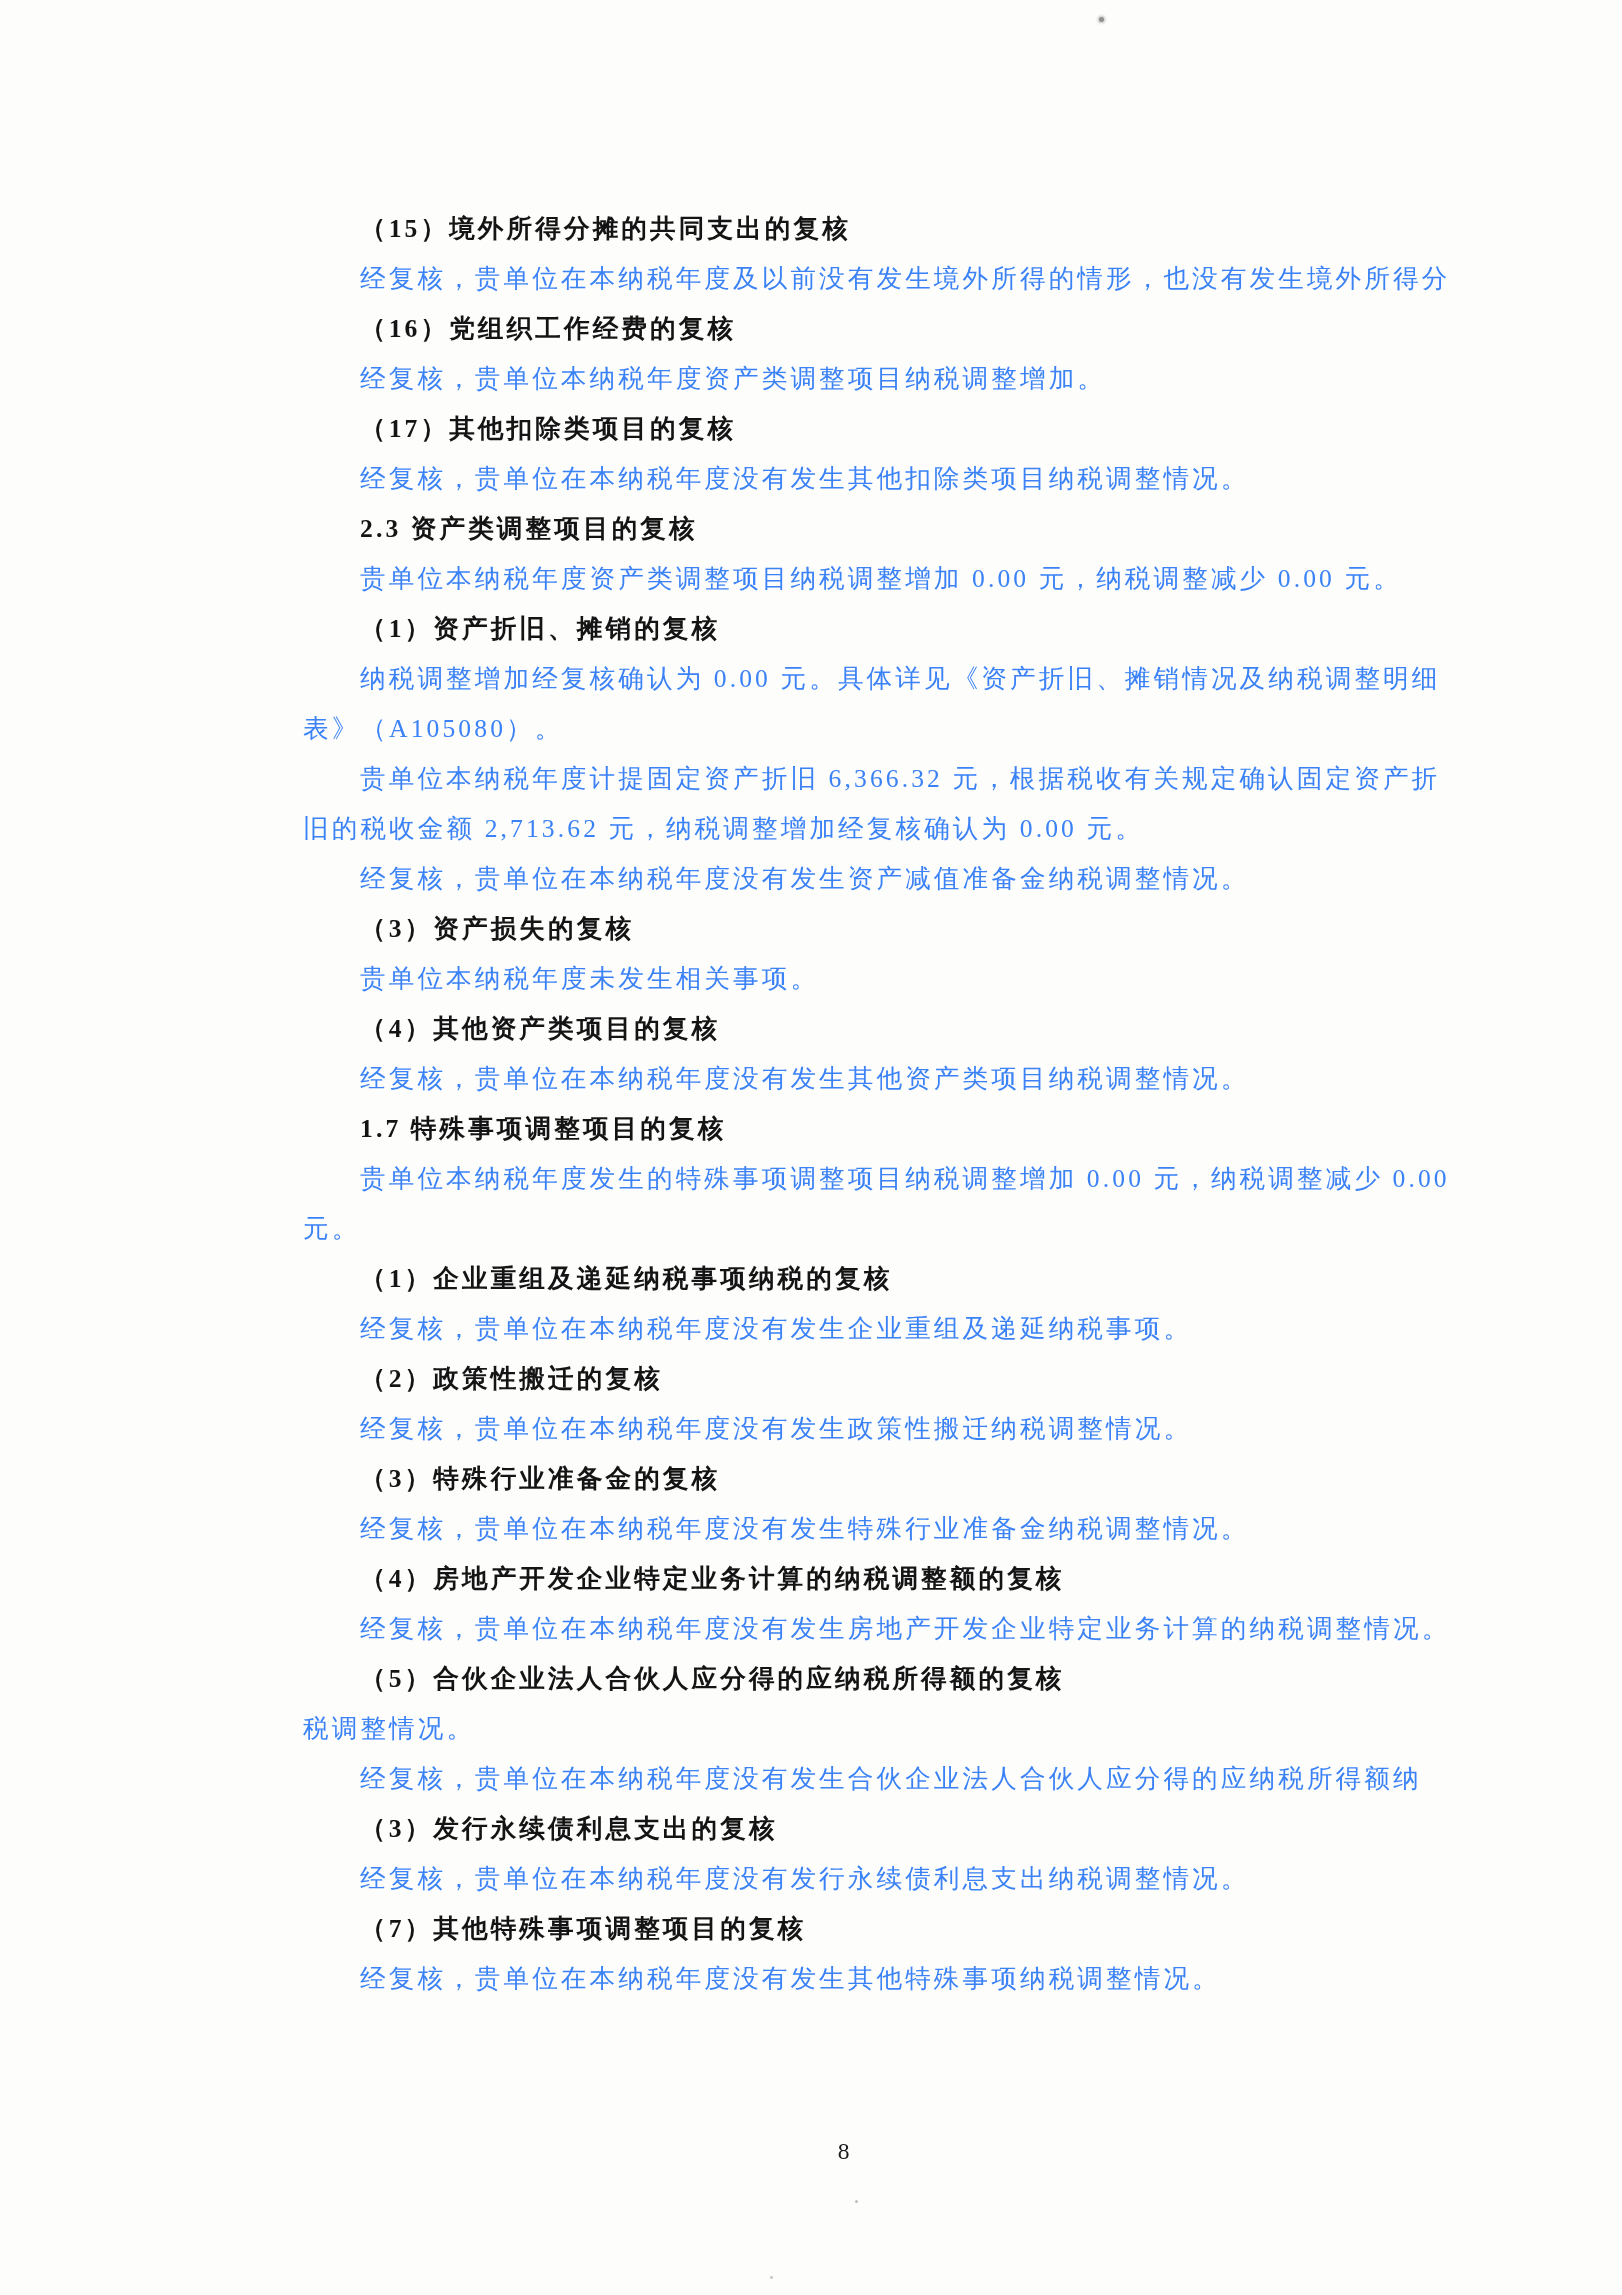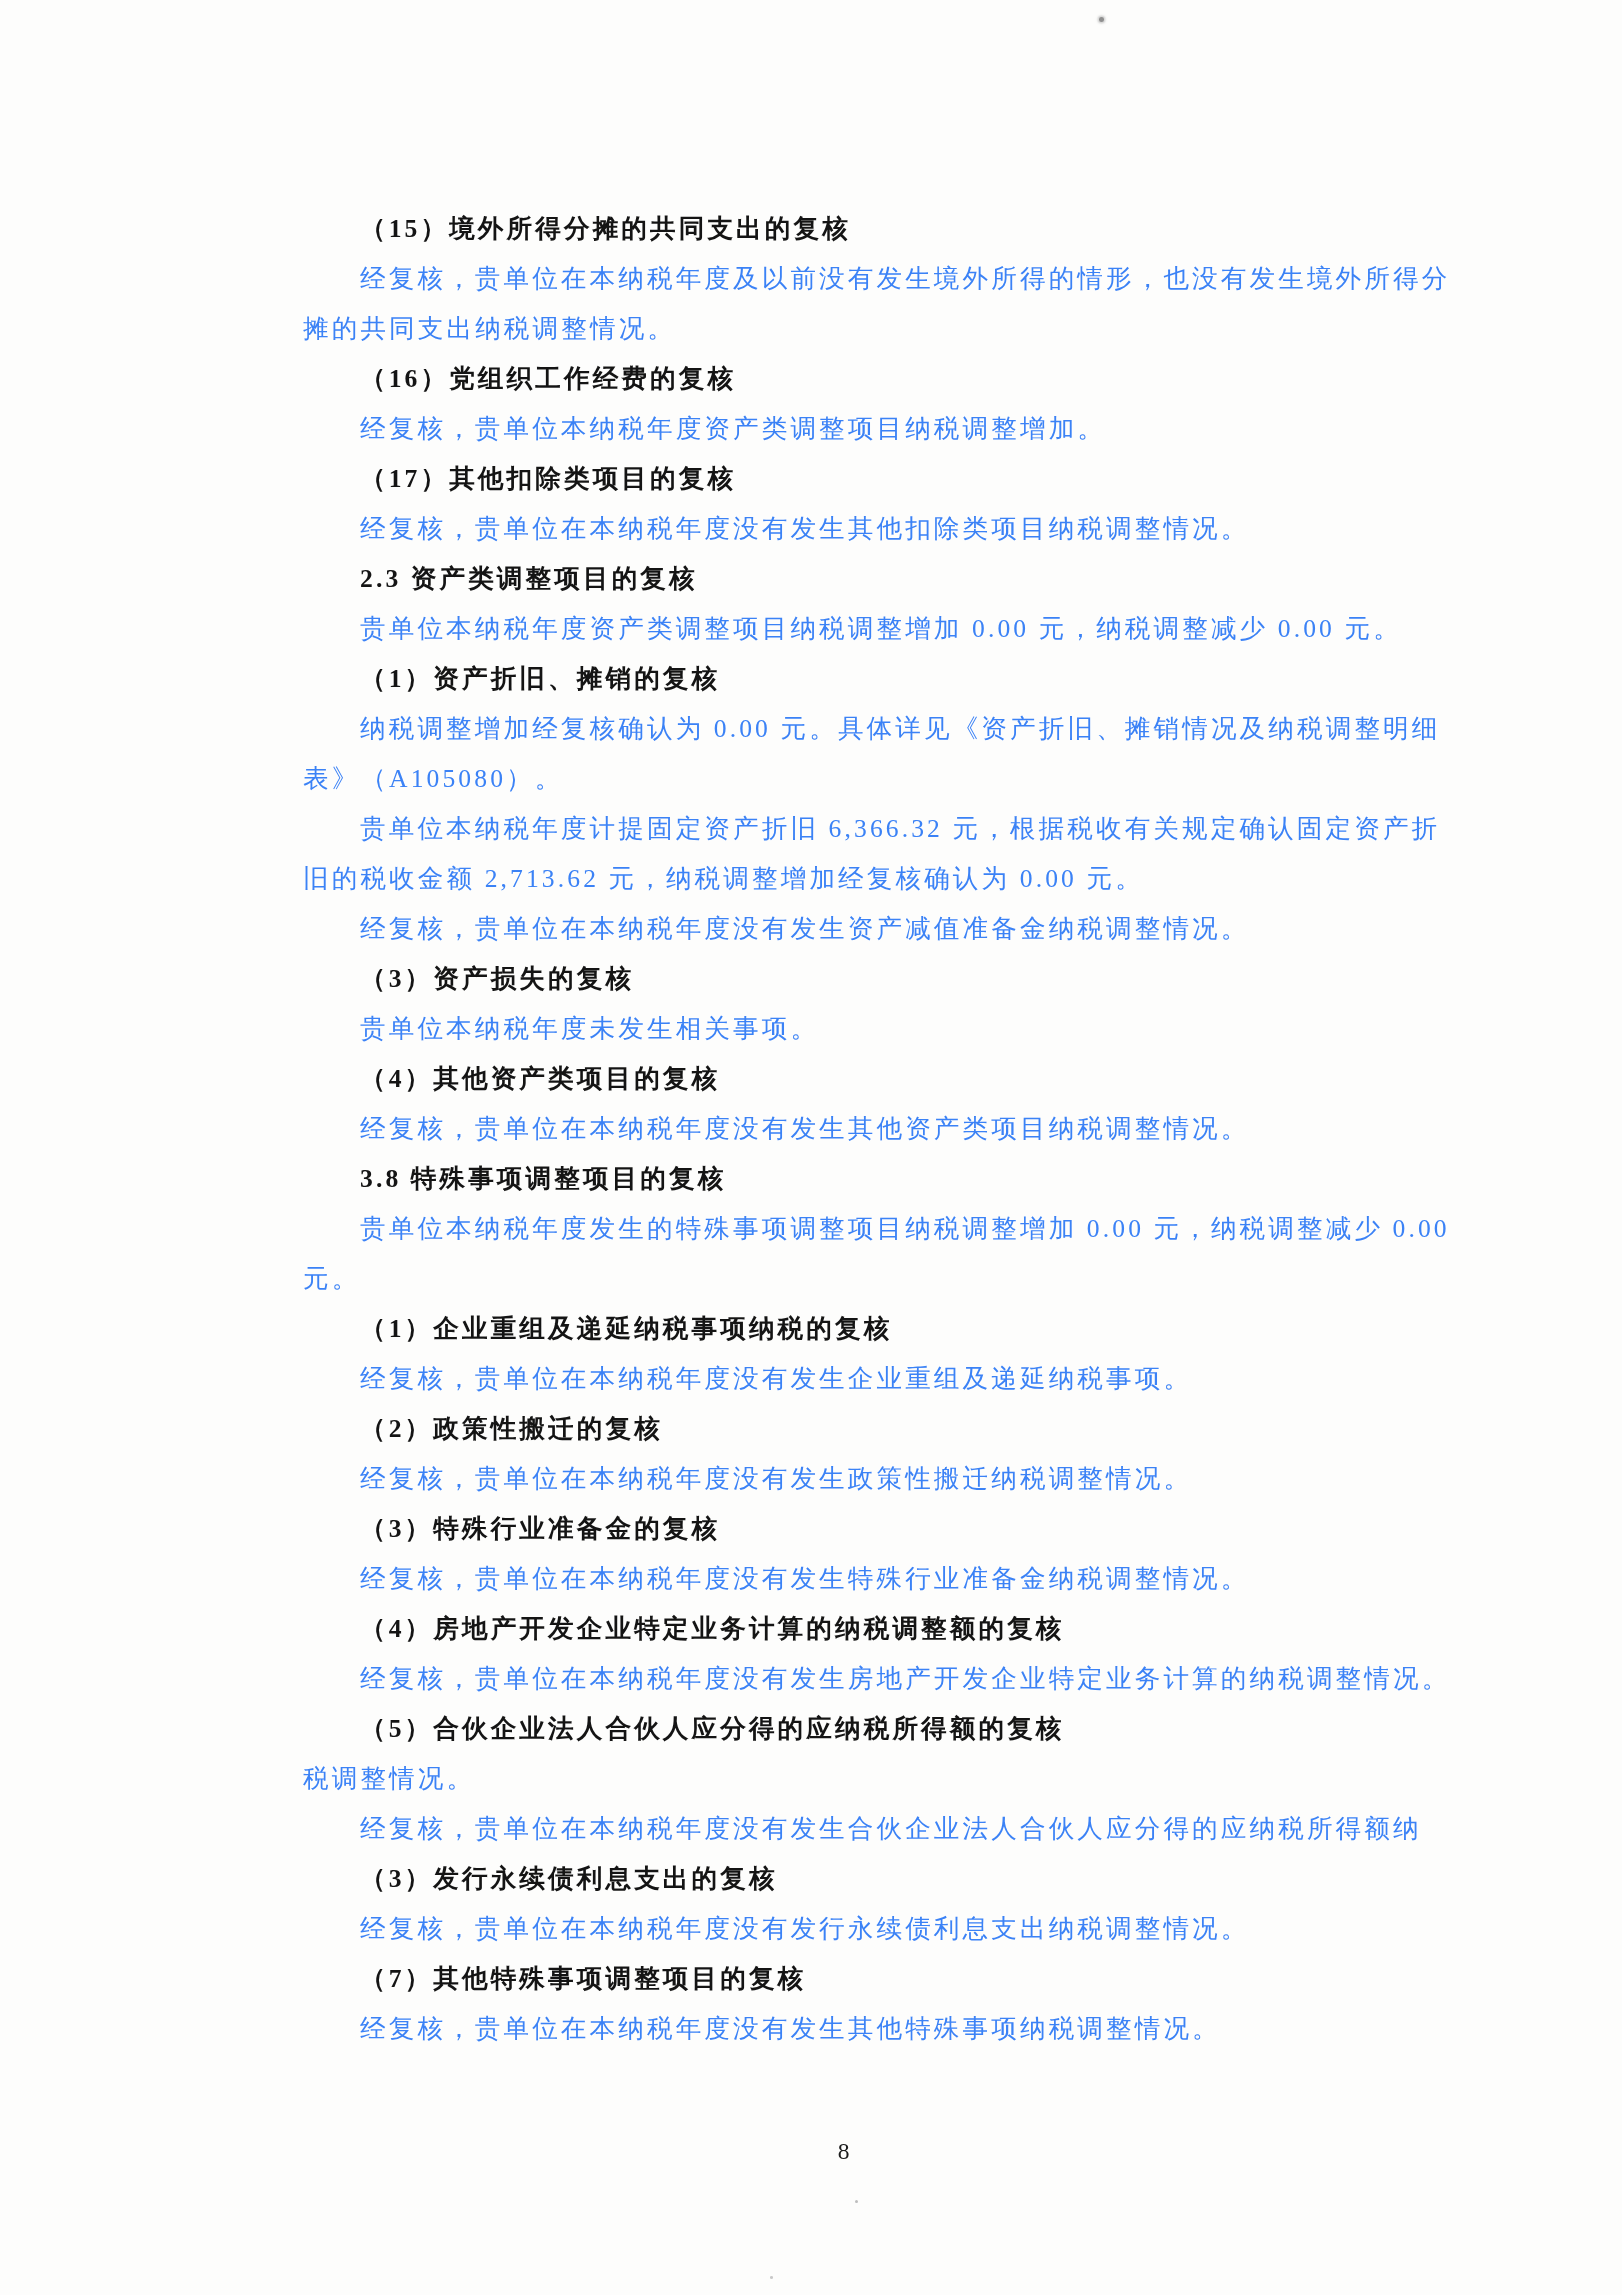--- a/index.html
+++ b/index.html
@@ -72,21 +72,20 @@
 </style>
 </head>
 <body>
 
 <div class="page">
   <div class="content">
 
     <div class="ln h ind">（15）境外所得分摊的共同支出的复核</div>
 
     <div class="ln ind">经复核，贵单位在本纳税年度及以前没有发生境外所得的情形，也没有发生境外所得分</div>
-    <div class="ln">摊的共同支出纳税调整情况。</div>
 
     <div class="ln h ind">（16）党组织工作经费的复核</div>
 
     <div class="ln ind">经复核，贵单位本纳税年度资产类调整项目纳税调整增加。</div>
 
     <div class="ln h ind">（17）其他扣除类项目的复核</div>
 
     <div class="ln ind">经复核，贵单位在本纳税年度没有发生其他扣除类项目纳税调整情况。</div>
 
     <div class="ln h ind">2.3 资产类调整项目的复核</div>
@@ -105,21 +104,21 @@
     <div class="ln ind">经复核，贵单位在本纳税年度没有发生资产减值准备金纳税调整情况。</div>
 
     <div class="ln h ind">（3）资产损失的复核</div>
 
     <div class="ln ind">贵单位本纳税年度未发生相关事项。</div>
 
     <div class="ln h ind">（4）其他资产类项目的复核</div>
 
     <div class="ln ind">经复核，贵单位在本纳税年度没有发生其他资产类项目纳税调整情况。</div>
 
-    <div class="ln h ind">3.8 特殊事项调整项目的复核</div>
+    <div class="ln h ind">1.7 特殊事项调整项目的复核</div>
 
     <div class="ln ind">贵单位本纳税年度发生的特殊事项调整项目纳税调整增加 0.00 元，纳税调整减少 0.00</div>
     <div class="ln">元。</div>
 
     <div class="ln h ind">（1）企业重组及递延纳税事项纳税的复核</div>
 
     <div class="ln ind">经复核，贵单位在本纳税年度没有发生企业重组及递延纳税事项。</div>
 
     <div class="ln h ind">（2）政策性搬迁的复核</div>
 

